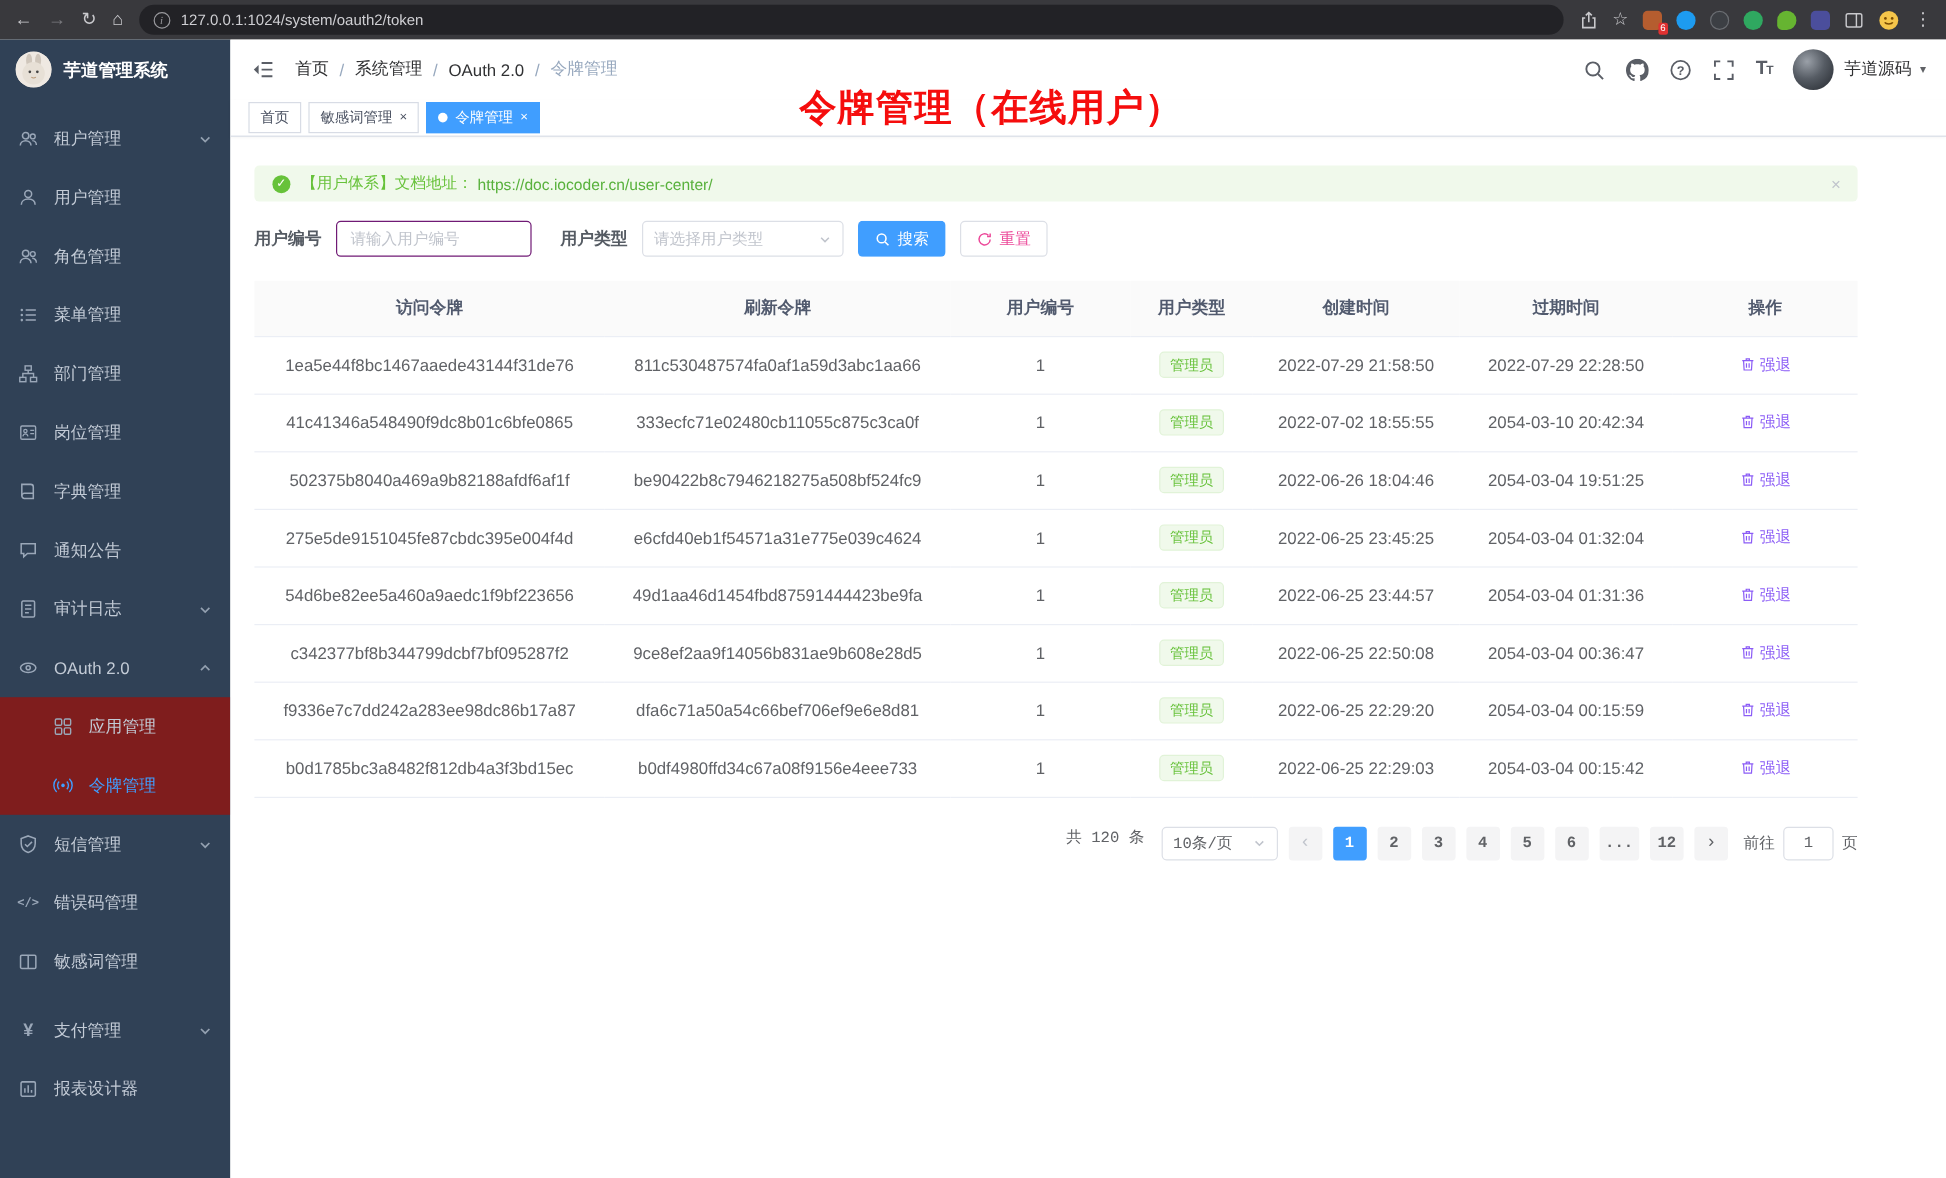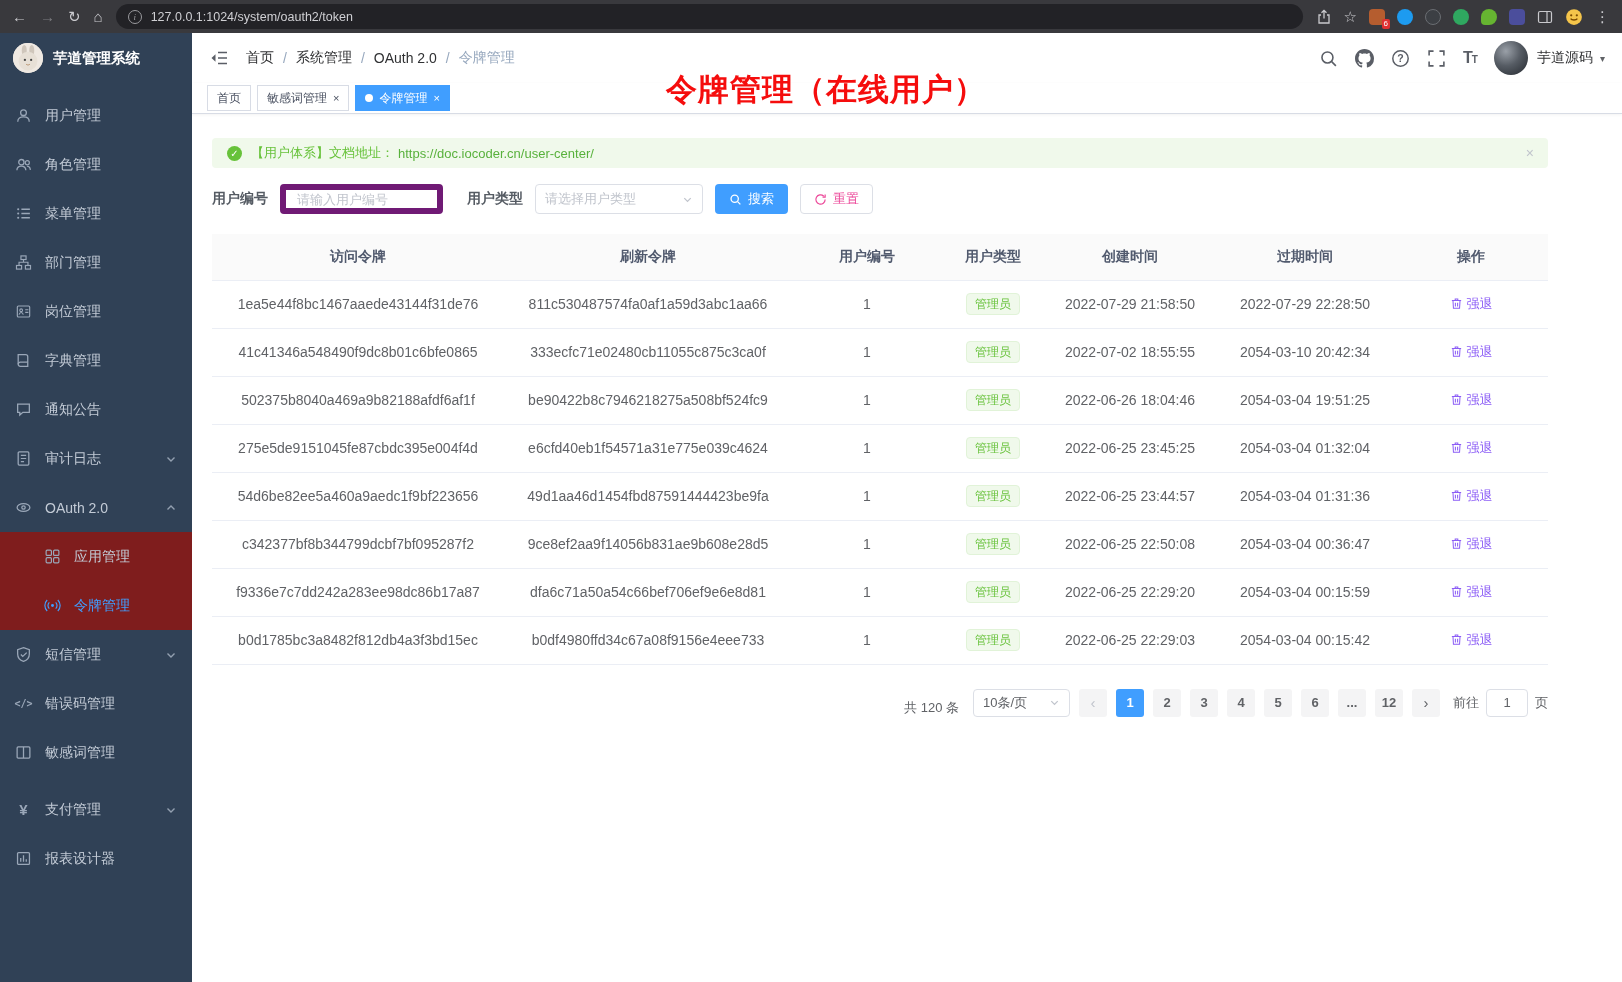--- a/index.html
+++ b/index.html
@@ -69,38 +69,38 @@
 
   .alert { height:30px; background:#f0f9eb; border-radius:4px; display:flex; align-items:center; padding:0 15px; position:relative; }
   .check { width:15px; height:15px; border-radius:50%; background:#67c23a; color:#fff; font-size:10px; display:flex; align-items:center; justify-content:center; flex:none; }
   .alert-text { color:#67c23a; font-size:13px; margin-left:9px; }
   .alert-link { color:#58b13c; font-size:13px; margin-left:4px; text-decoration:none; cursor:pointer; }
   .alert-x { position:absolute; right:14px; color:#c0c4cc; font-size:14px; cursor:pointer; }
 
   .filter { display:flex; align-items:center; margin-top:16px; gap:12px; font-size:14px; }
   .f-label { font-weight:700; color:#555b63; }
   .f-label.second { margin-left:12px; }
-  .f-input { width:163px; height:30px; border:6px solid #701a75; border-radius:4px; padding:0 11px; font-size:13px; color:#606266; outline:none; font-family:Liberation Sans, sans-serif; }
+  .f-input { width:163px; height:30px; border:1px solid #701a75; border-radius:4px; padding:0 11px; font-size:13px; color:#606266; outline:none; font-family:Liberation Serif, serif; }
   .f-input::placeholder { color:#c0c4cc; }
   .f-select { width:168px; height:30px; border:1px solid #dcdfe6; border-radius:4px; display:flex; align-items:center; justify-content:space-between; padding:0 9px; background:#fff; cursor:pointer; }
   .f-select .ph { color:#c0c4cc; font-size:13px; }
   .sel-caret { width:11px; height:11px; color:#c0c4cc; }
   .btn { height:30px; border-radius:4px; padding:0 13px; font-size:13px; display:flex; align-items:center; gap:6px; cursor:pointer; border:1px solid transparent; font-family:inherit; }
   .btn.primary { background:#409eff; color:#fff; }
   .btn.plain { background:#fff; border-color:#dcdfe6; color:#ec4899; }
   .btn svg { width:13px; height:13px; }
 
   table.grid { width:100%; border-collapse:collapse; table-layout:fixed; margin-top:20px; }
   .grid th { height:46px; background:#fafafa; color:#515a6e; font-size:14px; font-weight:700; border-bottom:1px solid #ebeef5; text-align:center; }
   .grid td { height:48px; color:#606266; font-size:14px; border-bottom:1px solid #ebeef5; text-align:center; white-space:nowrap; overflow:hidden; }
   .badge { display:inline-block; background:#f0f9eb; border:1px solid #e1f3d8; color:#67c23a; font-size:12px; line-height:20px; padding:0 8px; border-radius:4px; }
   .act { color:#8b5cf6; font-size:13px; display:inline-flex; align-items:center; gap:4px; cursor:pointer; text-decoration:none; }
   .act svg { width:13px; height:13px; }
 
-  .pager { display:flex; align-items:flex-end; justify-content:flex-end; gap:9px; margin-top:24px; font-size:13px; color:#606266; }
+  .pager { display:flex; align-items:flex-start; justify-content:flex-end; gap:9px; margin-top:24px; font-size:13px; color:#606266;font-family:Liberation Mono, monospace; }
   .p-total { margin-right:5px; }
   .p-size { width:97px; height:28px; border:1px solid #dcdfe6; border-radius:4px; display:flex; align-items:center; justify-content:space-between; padding:0 9px; background:#fff; cursor:pointer; }
   .p-btn { min-width:28px; height:28px; background:#f4f4f5; border-radius:3px; display:flex; align-items:center; justify-content:center; font-size:13px; color:#606266; cursor:pointer; padding:0 5px; font-weight:600; }
   .p-btn.arrow { font-size:15px; font-weight:400; }
   .p-btn.disabled { color:#c0c4cc; }
   .p-btn.active { background:#409eff; color:#fff; }
   .p-goto { display:flex; align-items:center; gap:7px; margin-left:4px; }
   .p-goto input { width:42px; height:28px; border:1px solid #dcdfe6; border-radius:4px; text-align:center; font-size:13px; color:#606266; outline:none; font-family:inherit; }
 </style>
 </head>
@@ -152,20 +152,34 @@
           <circle cx="12" cy="14.5" r="7.5" fill="#e7e0d6"></circle>
           <circle cx="9.5" cy="13.5" r="0.9" fill="#444"></circle>
           <circle cx="14.5" cy="13.5" r="0.9" fill="#444"></circle>
           <path d="M10.5 17c1 .8 2 .8 3 0" stroke="#b97" fill="none" stroke-width="0.8"></path>
         </svg>
     </span>
     <span class="logo-title">芋道管理系统</span>
   </div>
   <div class="menu">
 
+    <div class="m-item">
+      <span class="mi">
+          <svg viewBox="0 0 16 16">
+            <circle cx="6" cy="5.8" r="2.5" fill="none" stroke="currentColor" stroke-width="1.2"></circle>
+            <path d="M1.8 13.5c0-2.4 1.9-3.9 4.2-3.9s4.2 1.5 4.2 3.9" fill="none" stroke="currentColor" stroke-width="1.2"></path>
+            <circle cx="11.6" cy="6.3" r="1.9" fill="none" stroke="currentColor" stroke-width="1.1"></circle>
+            <path d="M11.2 9.6c1.9.2 3.2 1.6 3.2 3.5" fill="none" stroke="currentColor" stroke-width="1.1"></path>
+          </svg>
+        </span>
+      <span class="lbl">租户管理</span>
+      <svg class="chev" viewBox="0 0 12 12">
+          <path d="M2.5 4.5L6 8l3.5-3.5" fill="none" stroke="currentColor" stroke-width="1.4"></path>
+        </svg>
+    </div>
 
     <div class="m-item">
       <span class="mi">
           <svg viewBox="0 0 16 16">
             <circle cx="8" cy="5.3" r="2.7" fill="none" stroke="currentColor" stroke-width="1.2"></circle>
             <path d="M2.6 13.8c0-3 2.4-4.5 5.4-4.5s5.4 1.5 5.4 4.5" fill="none" stroke="currentColor" stroke-width="1.2"></path>
           </svg>
         </span>
       <span class="lbl">用户管理</span>
     </div>

